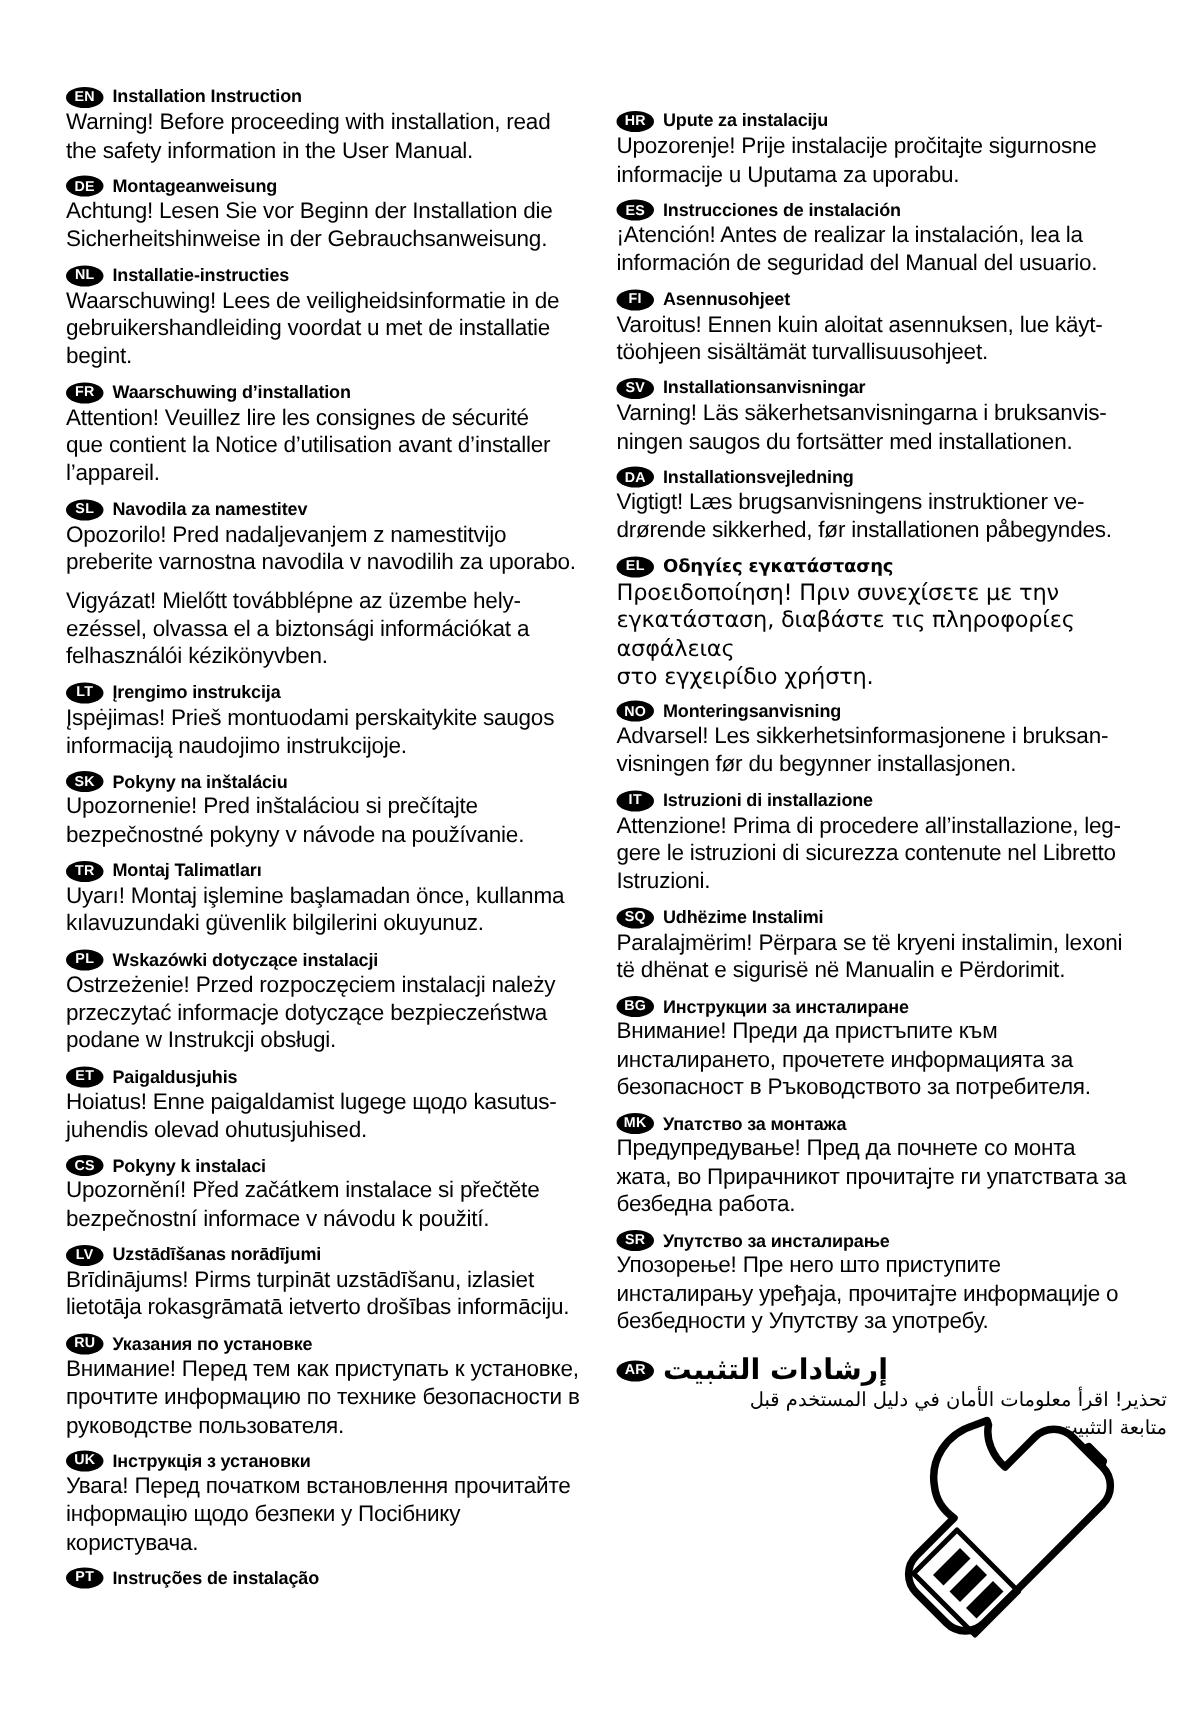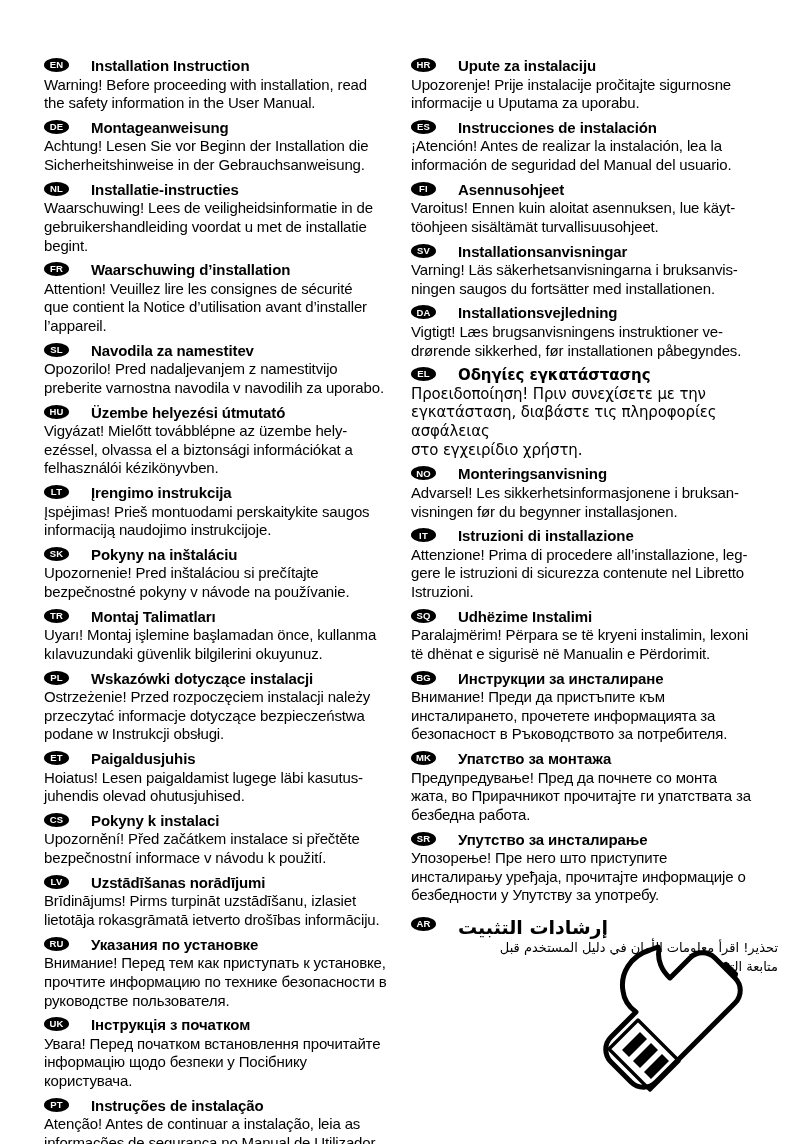--- a/index.html
+++ b/index.html
@@ -31,27 +31,29 @@
     gap: 0;
   }
   .col {
     width: 367px;
     flex: 0 0 367px;
     box-sizing: border-box;
   }
   .col-right {
     margin-left: 0;
     padding-left: 0;
+    margin-top: 16px;
   }
   .lang-block {
     margin-bottom: 7px;
   }
   .lang-head {
     display: flex;
-    gap: 22px;
+    align-items: center;
+    gap: 6px;
     margin-bottom: 1px;
     line-height: 1.05;
   }
   .badge {
     display: inline-flex;
     align-items: center;
     justify-content: center;
     width: 25px;
     height: 14px;
     flex: 0 0 25px;
@@ -59,21 +61,21 @@
     color: #ffffff;
     border-radius: 50% / 50%;
     font-size: 9.5px;
     font-weight: bold;
     letter-spacing: 0.2px;
     line-height: 1;
     font-family: "Liberation Sans", "DejaVu Sans", sans-serif;
     padding-bottom: 0px;
   }
   .lang-title {
-    font-size: 15px;
+    font-size: 12px;
     font-weight: bold;
     color: #000000;
     letter-spacing: -0.1px;
     line-height: 1.1;
   }
   .lang-body {
     font-size: 15px;
     line-height: 1.245;
     color: #000000;
     letter-spacing: -0.15px;
@@ -161,24 +163,20 @@
         </div>
         <div class="lang-block">
           <div class="lang-head">
             <span class="badge">SL</span>
             <span class="lang-title">Navodila za namestitev</span>
           </div>
           <div class="lang-body">Opozorilo! Pred nadaljevanjem z namestitvijo
 preberite varnostna navodila v navodilih za uporabo.</div>
         </div>
         <div class="lang-block">
-          <div class="lang-head">
-            <span class="badge">HU</span>
-            <span class="lang-title">Üzembe helyezési útmutató</span>
-          </div>
           <div class="lang-body">Vigyázat! Mielőtt továbblépne az üzembe hely-
 ezéssel, olvassa el a biztonsági információkat  a
 felhasználói kézikönyvben.</div>
         </div>
         <div class="lang-block">
           <div class="lang-head">
             <span class="badge">LT</span>
             <span class="lang-title">Įrengimo instrukcija</span>
           </div>
           <div class="lang-body">Įspėjimas! Prieš montuodami perskaitykite saugos
@@ -207,21 +205,21 @@
           </div>
           <div class="lang-body">Ostrzeżenie! Przed rozpoczęciem instalacji należy
 przeczytać informacje dotyczące bezpieczeństwa
 podane w Instrukcji obsługi.</div>
         </div>
         <div class="lang-block">
           <div class="lang-head">
             <span class="badge">ET</span>
             <span class="lang-title">Paigaldusjuhis</span>
           </div>
-          <div class="lang-body">Hoiatus! Lesen paigaldamist lugege läbi kasutus-
+          <div class="lang-body">Hoiatus! Enne paigaldamist lugege щодо kasutus-
 juhendis olevad ohutusjuhised.</div>
         </div>
         <div class="lang-block">
           <div class="lang-head">
             <span class="badge">CS</span>
             <span class="lang-title">Pokyny k instalaci</span>
           </div>
           <div class="lang-body">Upozornění! Před začátkem instalace si přečtěte
 bezpečnostní informace v návodu k použití.</div>
         </div>
@@ -238,33 +236,31 @@
             <span class="badge">RU</span>
             <span class="lang-title">Указания по установке</span>
           </div>
           <div class="lang-body">Внимание! Перед тем как приступать к установке,
 прочтите информацию по технике безопасности в
 руководстве пользователя.</div>
         </div>
         <div class="lang-block cyr">
           <div class="lang-head">
             <span class="badge">UK</span>
-            <span class="lang-title">Інструкція з початком</span>
+            <span class="lang-title">Інструкція з установки</span>
           </div>
           <div class="lang-body">Увага! Перед початком встановлення прочитайте
 інформацію щодо безпеки у Посібнику
 користувача.</div>
         </div>
         <div class="lang-block">
           <div class="lang-head">
             <span class="badge">PT</span>
             <span class="lang-title">Instruções de instalação</span>
           </div>
-          <div class="lang-body">Atenção! Antes de continuar a instalação, leia as
-informações de segurança no Manual de Utilizador.</div>
         </div>
       </div>
 
     <div class="col col-right" id="col-right">
         <div class="lang-block">
           <div class="lang-head">
             <span class="badge">HR</span>
             <span class="lang-title">Upute za instalaciju</span>
           </div>
           <div class="lang-body">Upozorenje! Prije instalacije pročitajte sigurnosne

